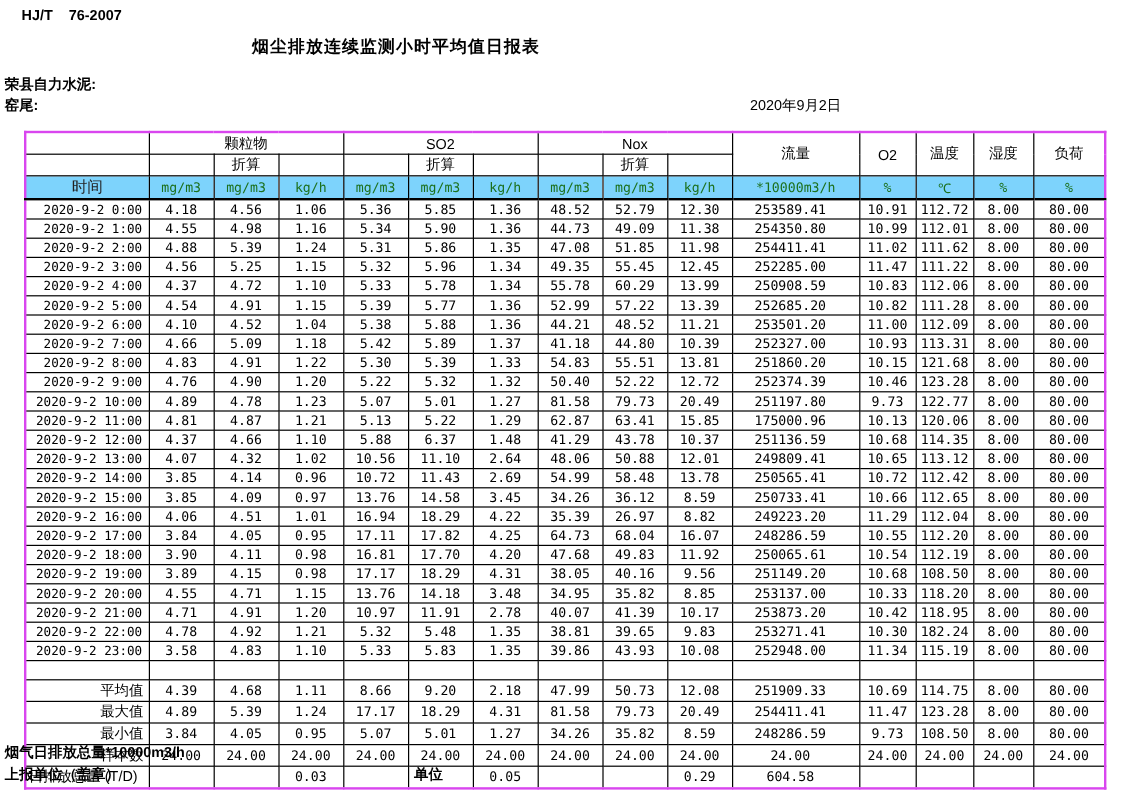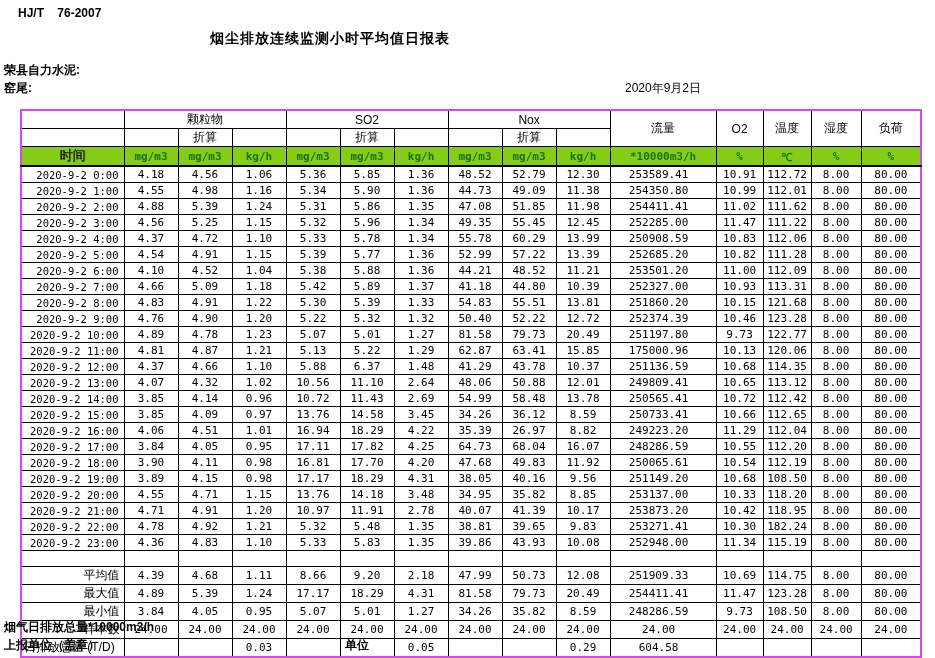--- a/index.html
+++ b/index.html
@@ -21,22 +21,22 @@
     position:absolute;left:20px;top:109px;width:901px;
     border-collapse:collapse;table-layout:fixed;border:2px solid #d946ef;
   }
   .report td{
     border:1px solid #000;height:15px;padding:0;
     font-size:11px;text-align:center;vertical-align:middle;
     overflow:hidden;white-space:nowrap;
   }
   .report tr.hdr td{font-size:12px;}
   .report tr.units td{
-    background:#84cc16;color:#1c701c;height:17px;border-bottom:2px solid #000;
-    font-family:"DejaVu Sans Mono","Liberation Mono",monospace;font-size:11px;font-weight:bold;
+    background:#7dd3fc;color:#1c701c;height:17px;border-bottom:2px solid #000;
+    font-family:"DejaVu Sans Mono","Liberation Mono",monospace;font-size:11px;
   }
   .report tr.units td.time-h{
     font-size:13px;color:#222;font-family:"Liberation Sans",sans-serif;
   }
   .num{font-family:"DejaVu Sans Mono","Liberation Mono",monospace;}
   td.time{text-align:right;padding-right:5px;font-size:10.5px;}
   td.flow{text-align:center;padding-right:9px;}
   td.sum-label{text-align:right;padding-right:4px;font-size:12px;font-family:"Liberation Sans",sans-serif;}
   td.total-label{text-align:left;padding-left:2px;font-size:12px;font-family:"Liberation Sans",sans-serif;}
 </style>
@@ -494,21 +494,21 @@
         <td class="num">39.65</td>
         <td class="num">9.83</td>
         <td class="num flow">253271.41</td>
         <td class="num">10.30</td>
         <td class="num">182.24</td>
         <td class="num">8.00</td>
         <td class="num">80.00</td>
       </tr>
       <tr>
         <td class="num time">2020-9-2 23:00</td>
-        <td class="num">4.36</td>
+        <td class="num">3.58</td>
         <td class="num">4.83</td>
         <td class="num">1.10</td>
         <td class="num">5.33</td>
         <td class="num">5.83</td>
         <td class="num">1.35</td>
         <td class="num">39.86</td>
         <td class="num">43.93</td>
         <td class="num">10.08</td>
         <td class="num flow">252948.00</td>
         <td class="num">11.34</td>

